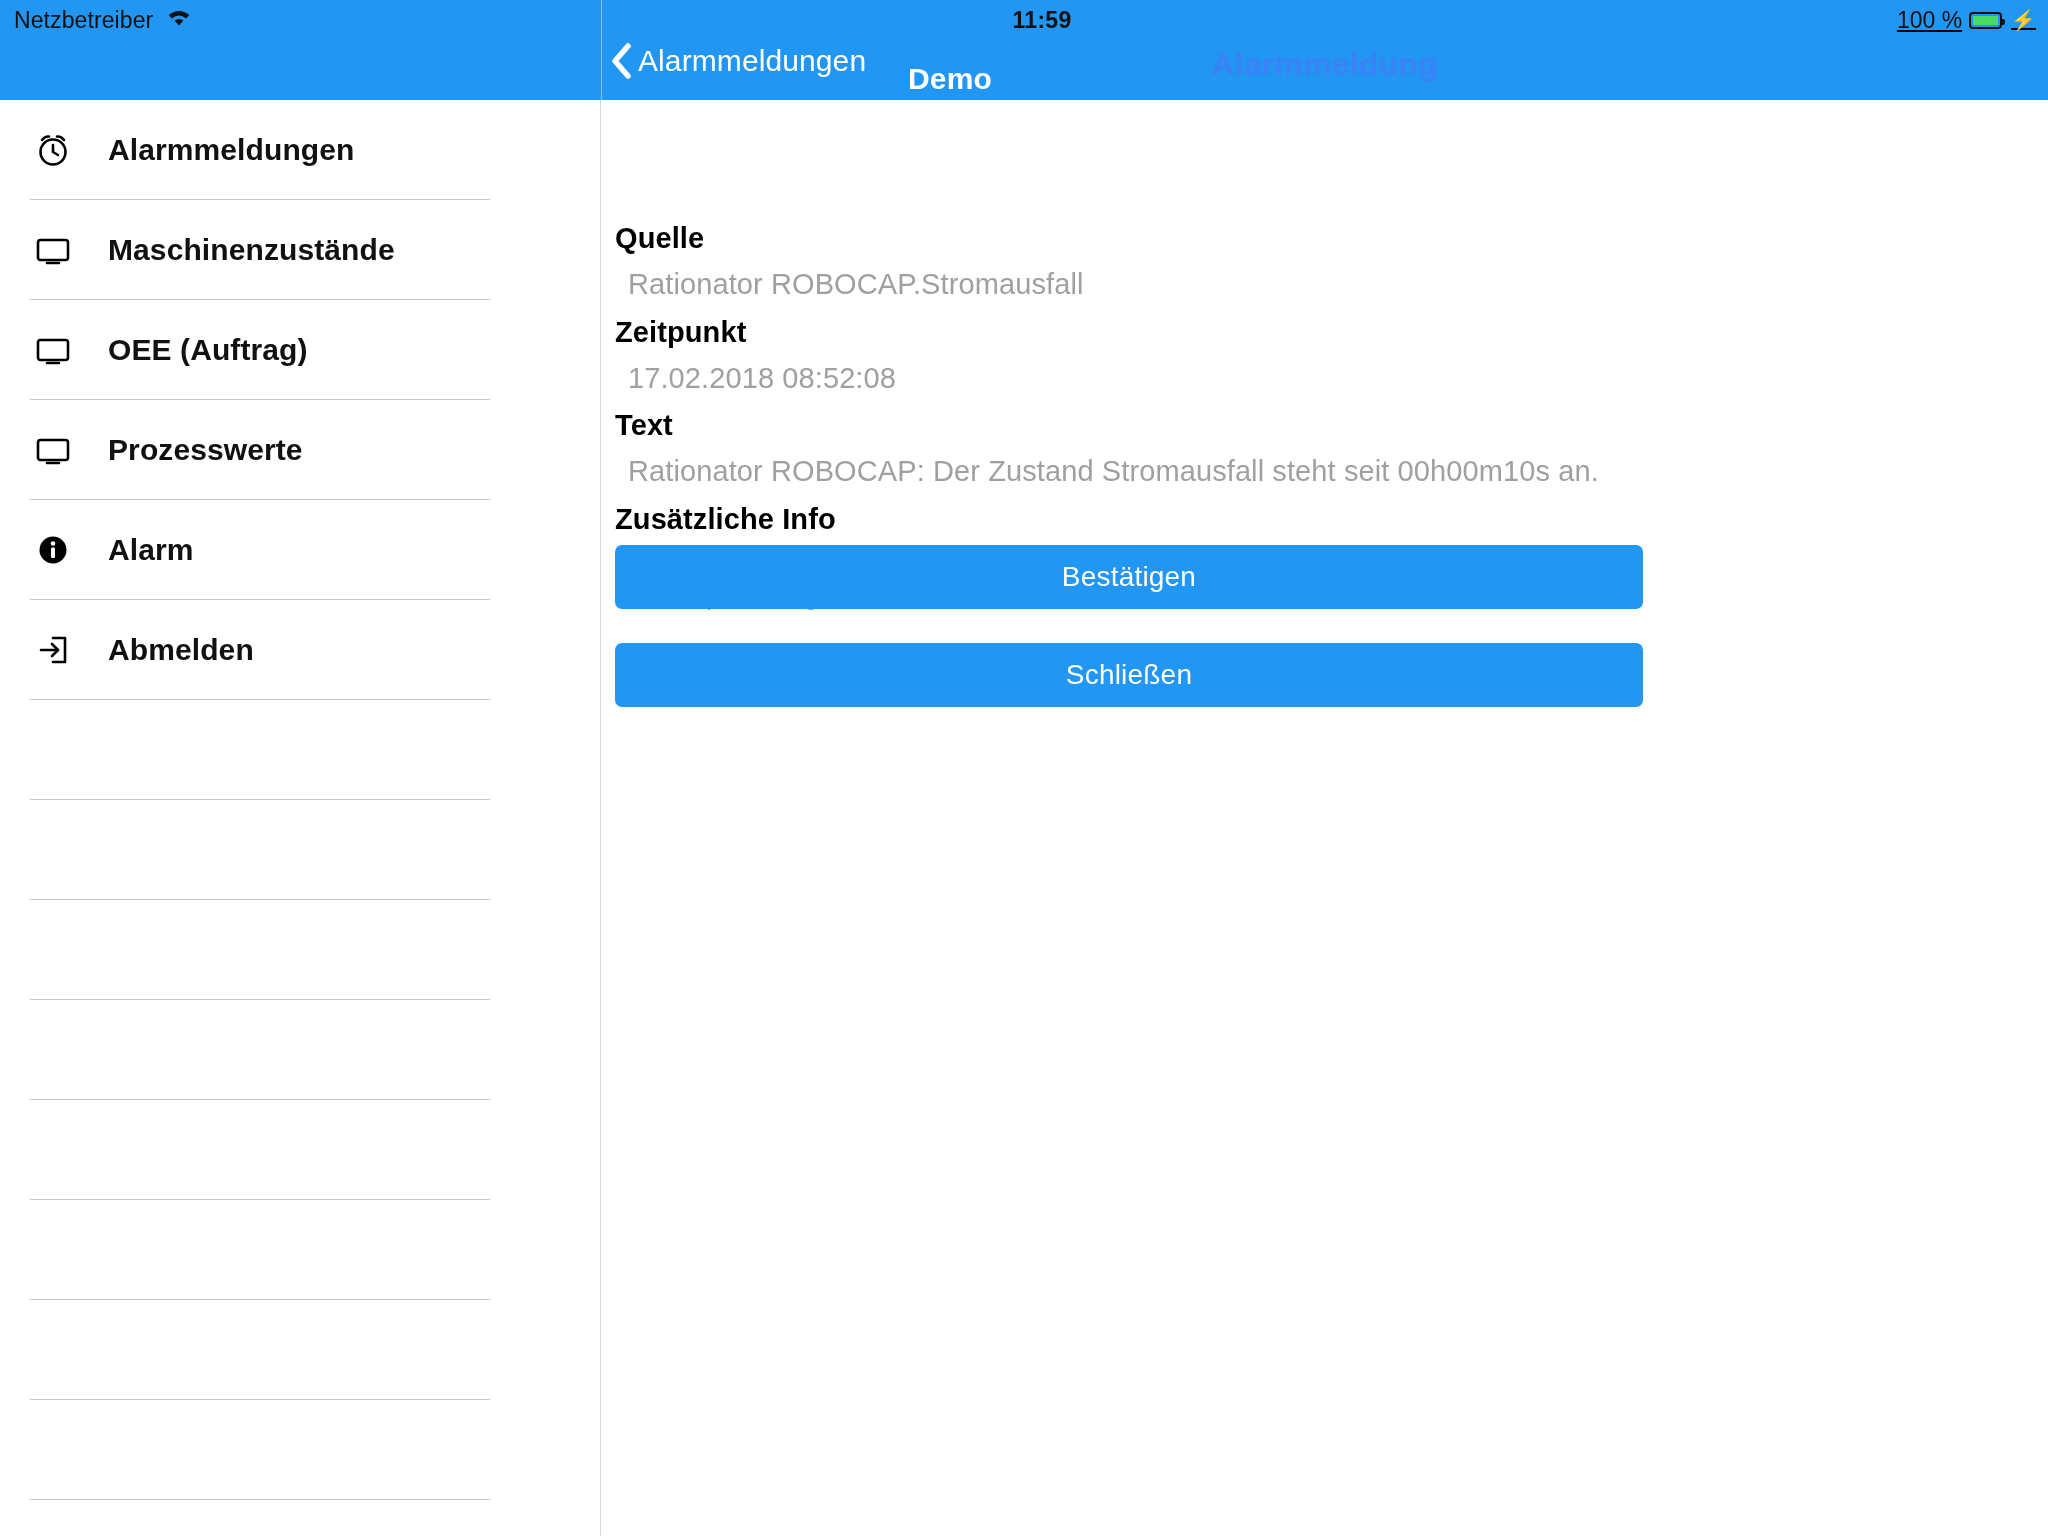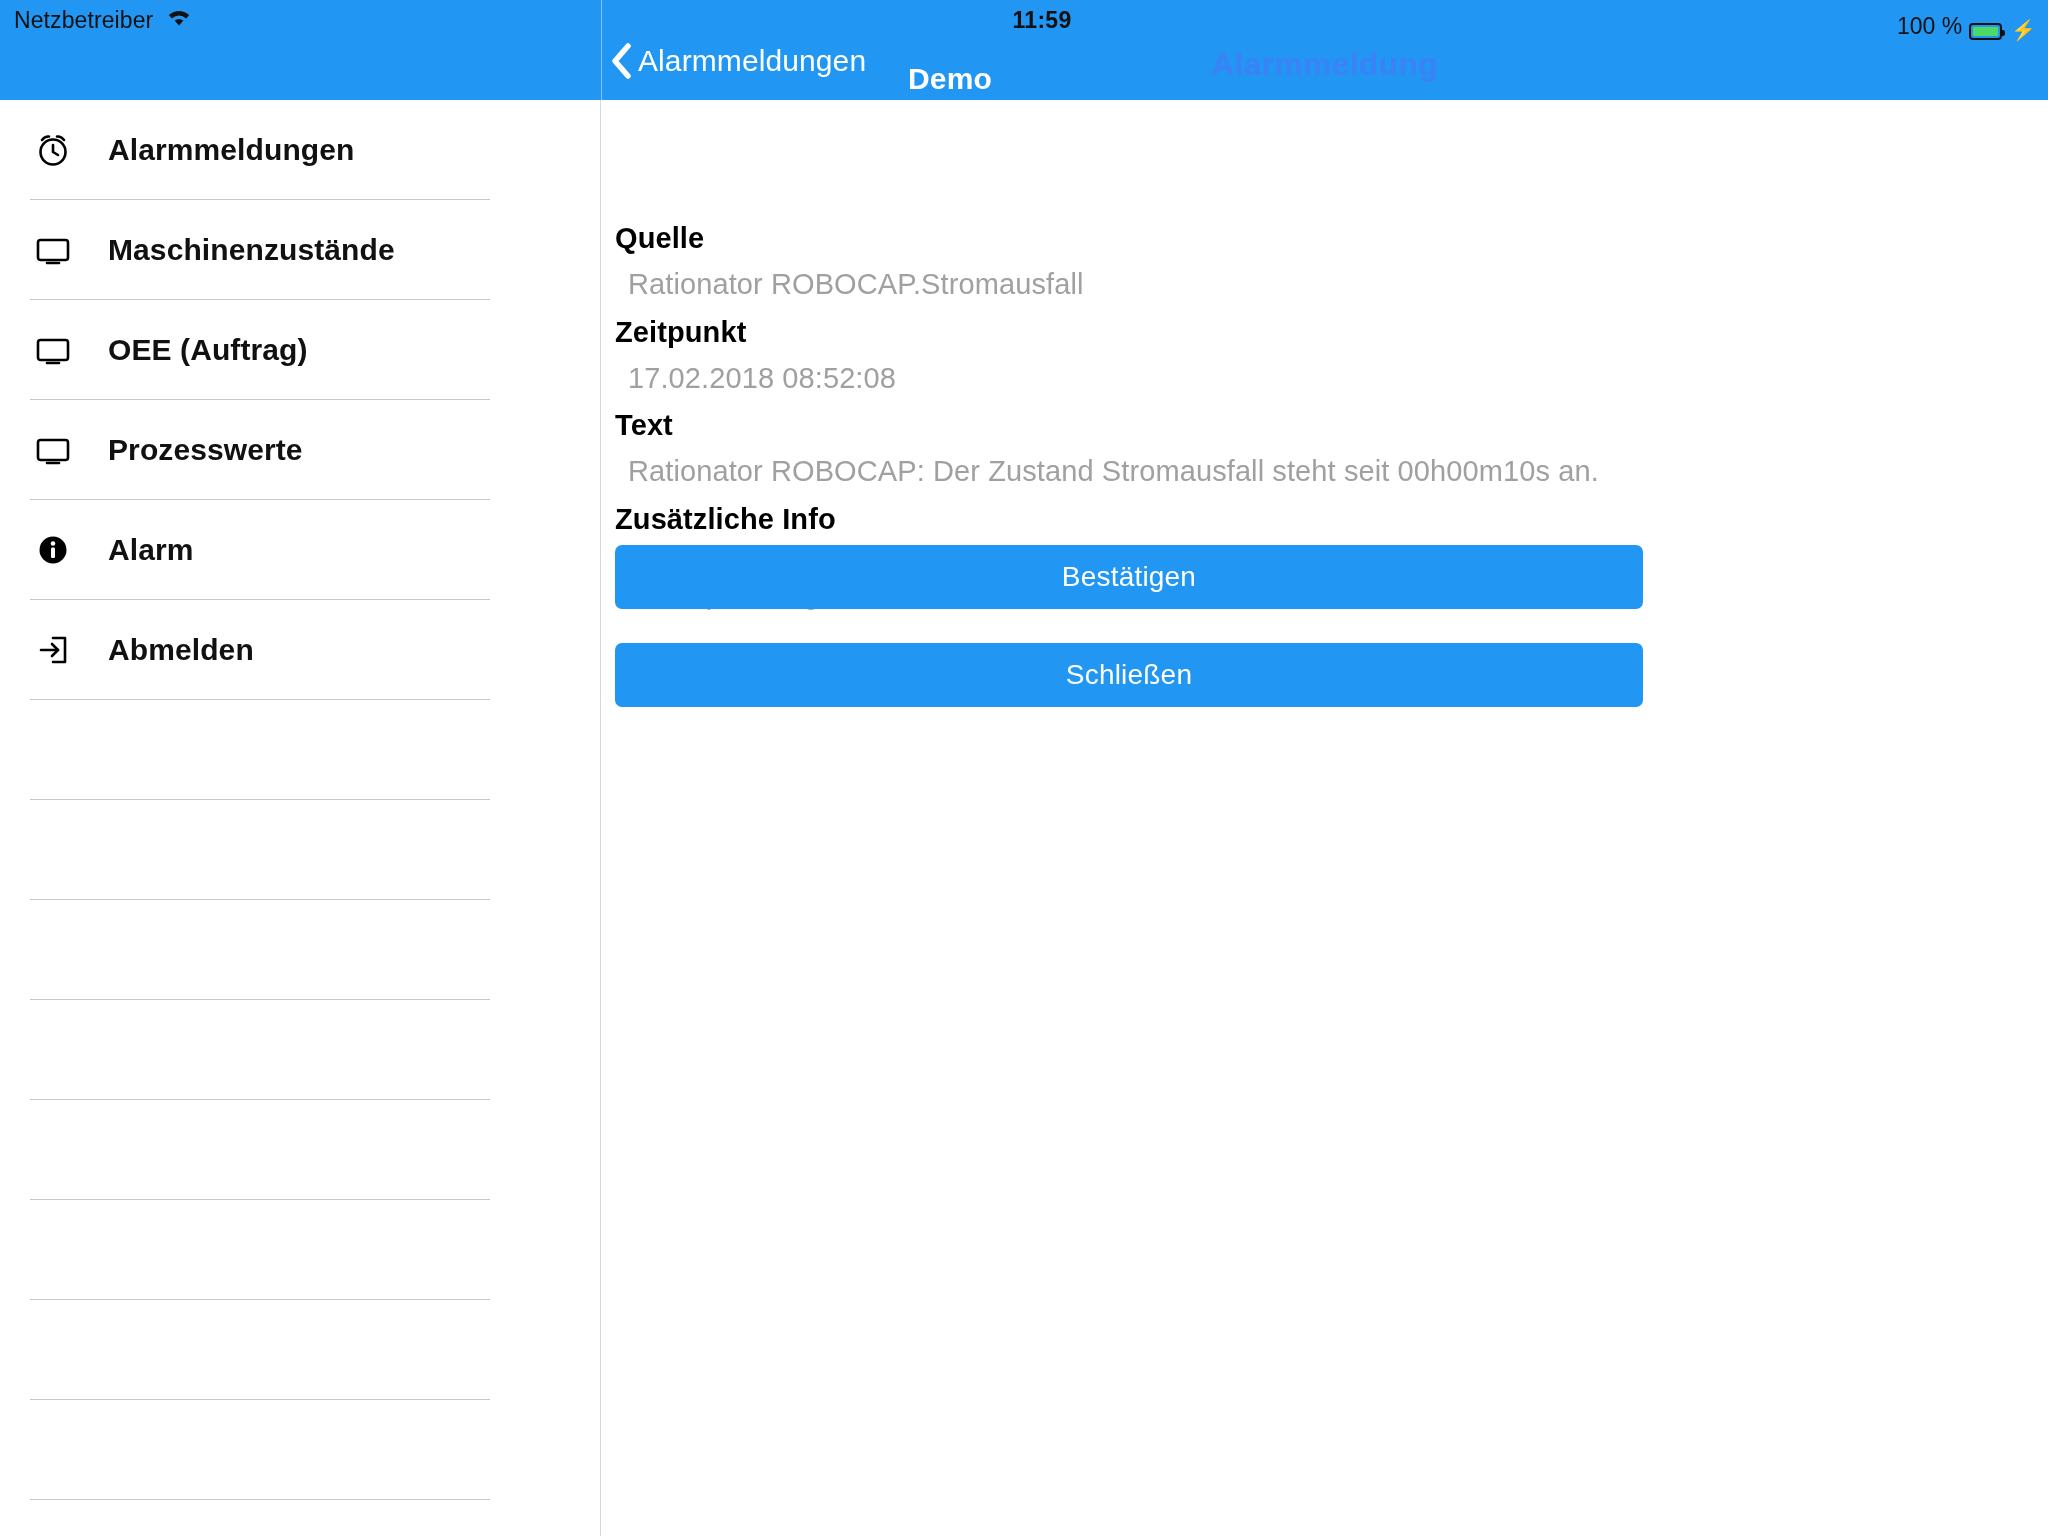--- a/index.html
+++ b/index.html
@@ -57,22 +57,23 @@
     color: #111;
     font-weight: 600;
     letter-spacing: 0.3px;
     margin-left: 36px;
   }
   .status-right {
     position: absolute;
     right: 12px; top: 0;
     height: 40px;
     display: flex;
-    align-items: flex-end;
+    align-items: center;
     gap: 7px;
+    text-decoration: underline;
   }
   .status-battery-label {
     font-size: 23px;
     color: #111;
   }
   .battery-shell {
     position: relative;
     width: 33px;
     height: 17px;
     border: 2px solid #111;

